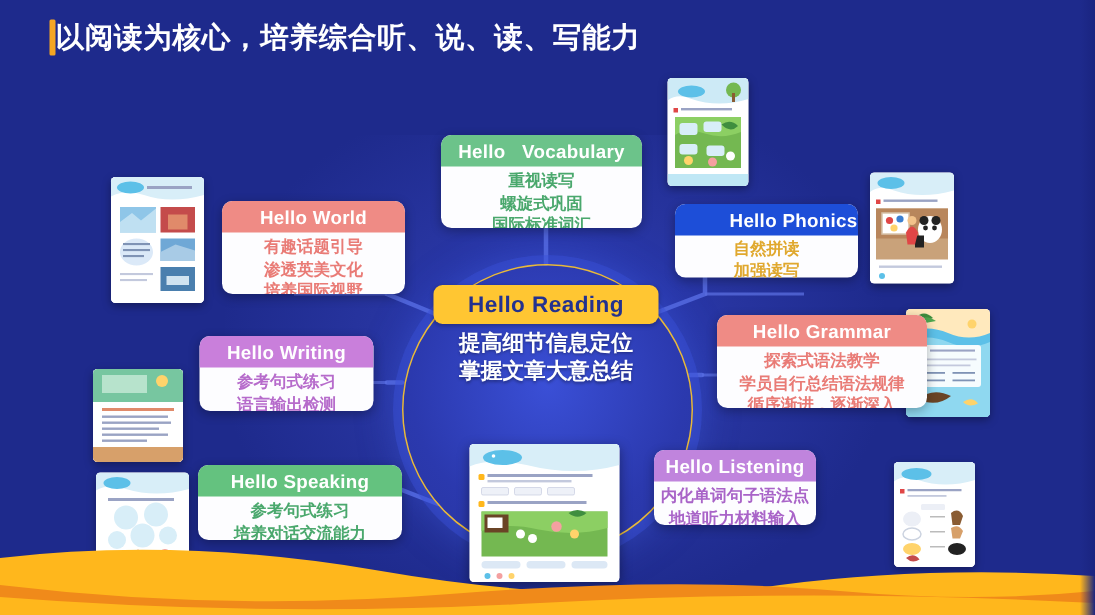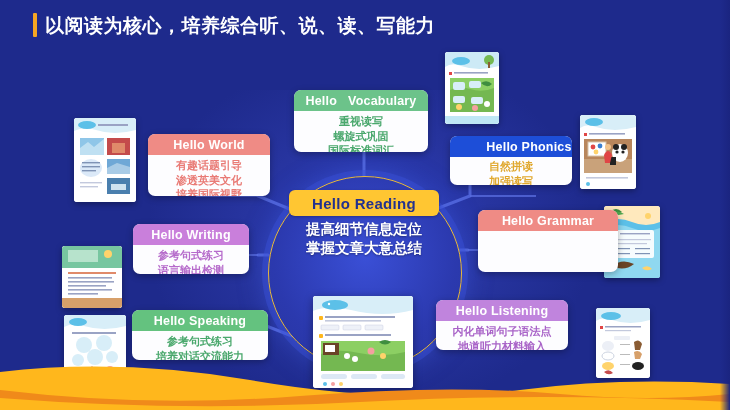--- a/index.html
+++ b/index.html
@@ -14,21 +14,21 @@
   #stage{position:absolute;inset:0;background:#1e2a8c;overflow:hidden;}
 
   .bg-radial{
     position:absolute;left:150px;top:90px;width:440px;height:320px;
     background:radial-gradient(ellipse at 50% 45%, #2d3fc4 0%, #27349f 40%, rgba(30,42,140,0) 72%);
     pointer-events:none;
   }
 
   
   #title-bar{
-    position:absolute;left:33px;top:13px;display:flex;align-items:center;gap:8px;
+    position:absolute;left:33px;top:13px;display:flex;align-items:center;
   }
   #title-accent{
     width:4px;height:24px;background:#f5a623;border-radius:1px;flex:0 0 auto;
   }
   #title-text{
     color:#ffffff;font-size:19px;font-weight:bold;letter-spacing:0.5px;
     white-space:nowrap;line-height:1;
   }
 
   
@@ -346,23 +346,28 @@
   <div class="card" style="left:450px;top:136px;width:122px;height:49px;">
     <div class="card-head" style="background:#1d4ed8;padding-left:36px;">Hello Phonics</div>
     <div class="card-body" style="color:#e0a82e;font-family:Liberation Mono, monospace;">
       <div>自然拼读</div>
       <div>加强读写</div>
     </div>
   </div>
 
   <div class="card" style="left:462px;top:210px;width:140px;height:62px;margin-left:16px;">
     <div class="card-head" style="background:#ef8b85;">Hello Grammar</div>
-  </div>
-
-  <div class="card" style="left:436px;top:300px;width:132px;height:50px;">
+    <div class="card-body" style="color:#e97b76;">
+      <div>探索式语法教学</div>
+      <div>学员自行总结语法规律</div>
+      <div>循序渐进，逐渐深入</div>
+    </div>
+  </div>
+
+  <div class="card" style="left:436px;top:300px;width:108px;height:50px;">
     <div class="card-head" style="background:#c084dd;">Hello Listening</div>
     <div class="card-body" style="color:#a964c8;">
       <div>内化单词句子语法点</div>
       <div>地道听力材料输入</div>
     </div>
   </div>
 
   <div class="card" style="left:132px;top:310px;width:136px;height:50px;">
     <div class="card-head" style="background:#64c27f;">Hello Speaking</div>
     <div class="card-body" style="color:#4aa86d;">

